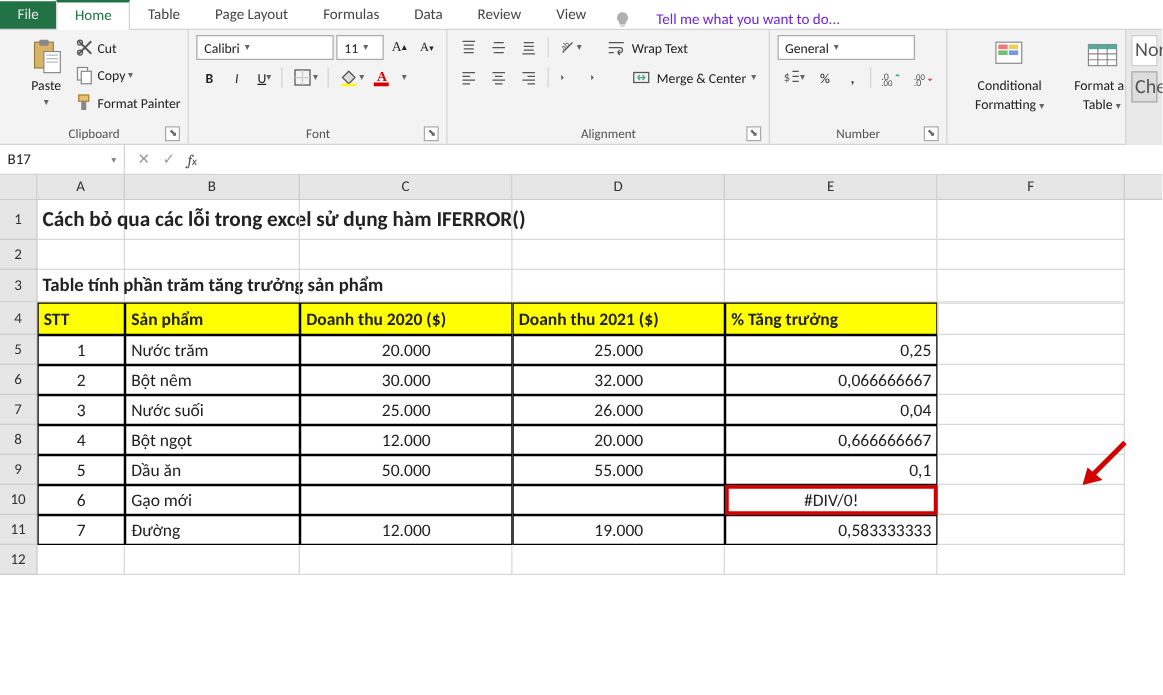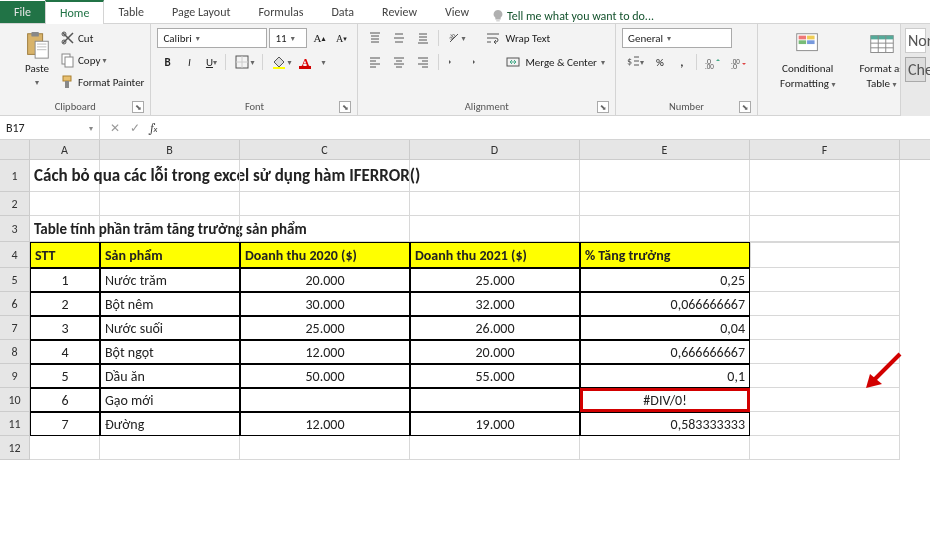--- a/index.html
+++ b/index.html
@@ -3,21 +3,21 @@
 <meta charset="utf-8">
 <style>
   * { box-sizing: border-box; margin: 0; padding: 0; font-family: "Segoe UI", Calibri, Arial, sans-serif; }
   body { background: #fff; width: 930px; height: 556px; overflow: hidden; font-size: 12px; color: #222; position: relative; }
 
   
   .tabs { height: 24px; background: #fff; display: flex; align-items: flex-end; border-bottom: 1px solid #d4d4d4; }
   .tab { padding: 4px 14px 4px; font-size: 12px; color: #444; cursor: pointer; }
   .tab.file { background: #217346; color: #e5e5e5; }
   .tab.active { background: #fff; border-top: 2px solid #217346; border-left: 1px solid #d4d4d4; border-right: 1px solid #d4d4d4; color: #217346; font-weight: 500; position: relative; top: 1px; }
-  .tell-me { display: flex; align-items: center; gap: 2px; color: #14532d; font-size: 12px; margin-left: 8px; }
+  .tell-me { display: flex; align-items: center; gap: 20px; color: #6d28d9; font-size: 12px; margin-left: 8px; }
   .bulb { width: 14px; height: 14px; display: inline-block; }
 
   
   .ribbon { height: 92px; background: #f3f3f3; border-bottom: 1px solid #d4d4d4; display: flex; }
   .group { border-right: 1px solid #d4d4d4; padding: 4px 6px 2px; display: flex; flex-direction: column; height: 100%; }
   .group-body { flex: 1; display: flex; gap: 4px; align-items: flex-start; }
   .group-label { text-align: center; font-size: 10.5px; color: #555; padding: 1px 0 0; position: relative; }
   .dialog-launch { position: absolute; right: 0; bottom: 0; width: 12px; height: 12px; border: 1px solid #aaa; font-size: 8px; line-height: 10px; text-align: center; color: #666; background: #fff; }
 
   .big-btn { display: flex; flex-direction: column; align-items: center; gap: 2px; font-size: 11px; padding: 2px 4px; margin-left: 12px; }

